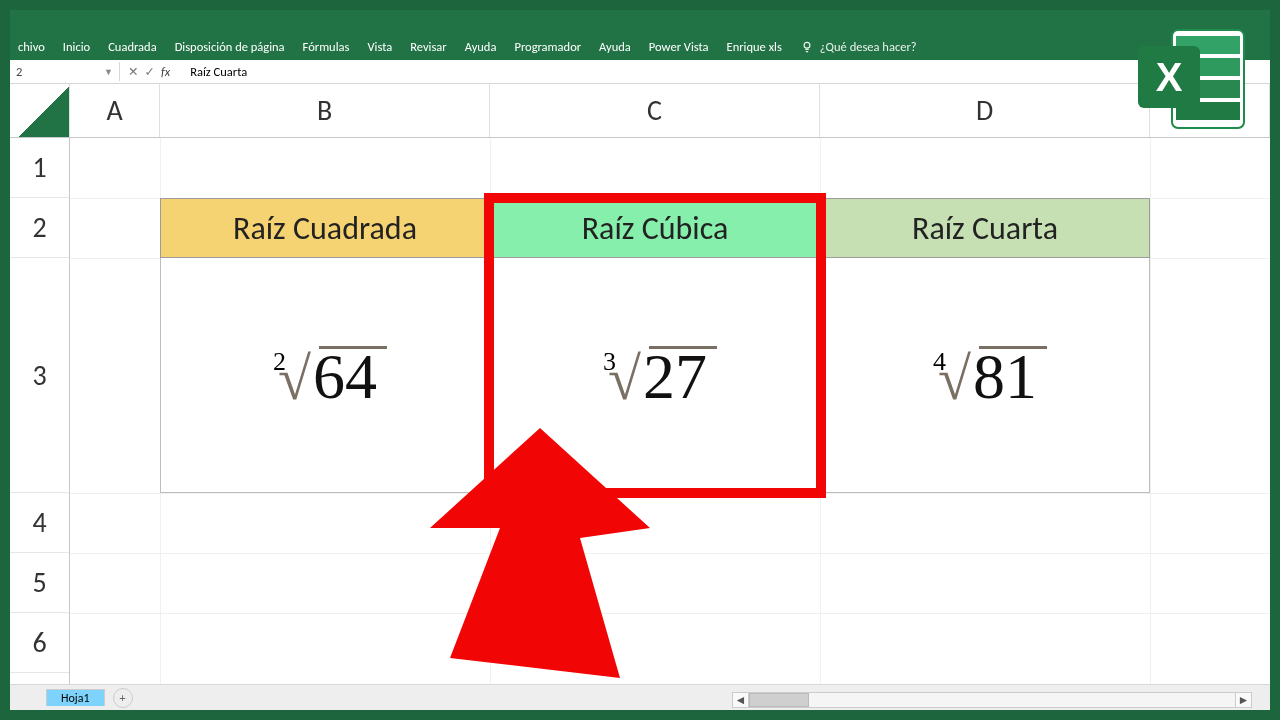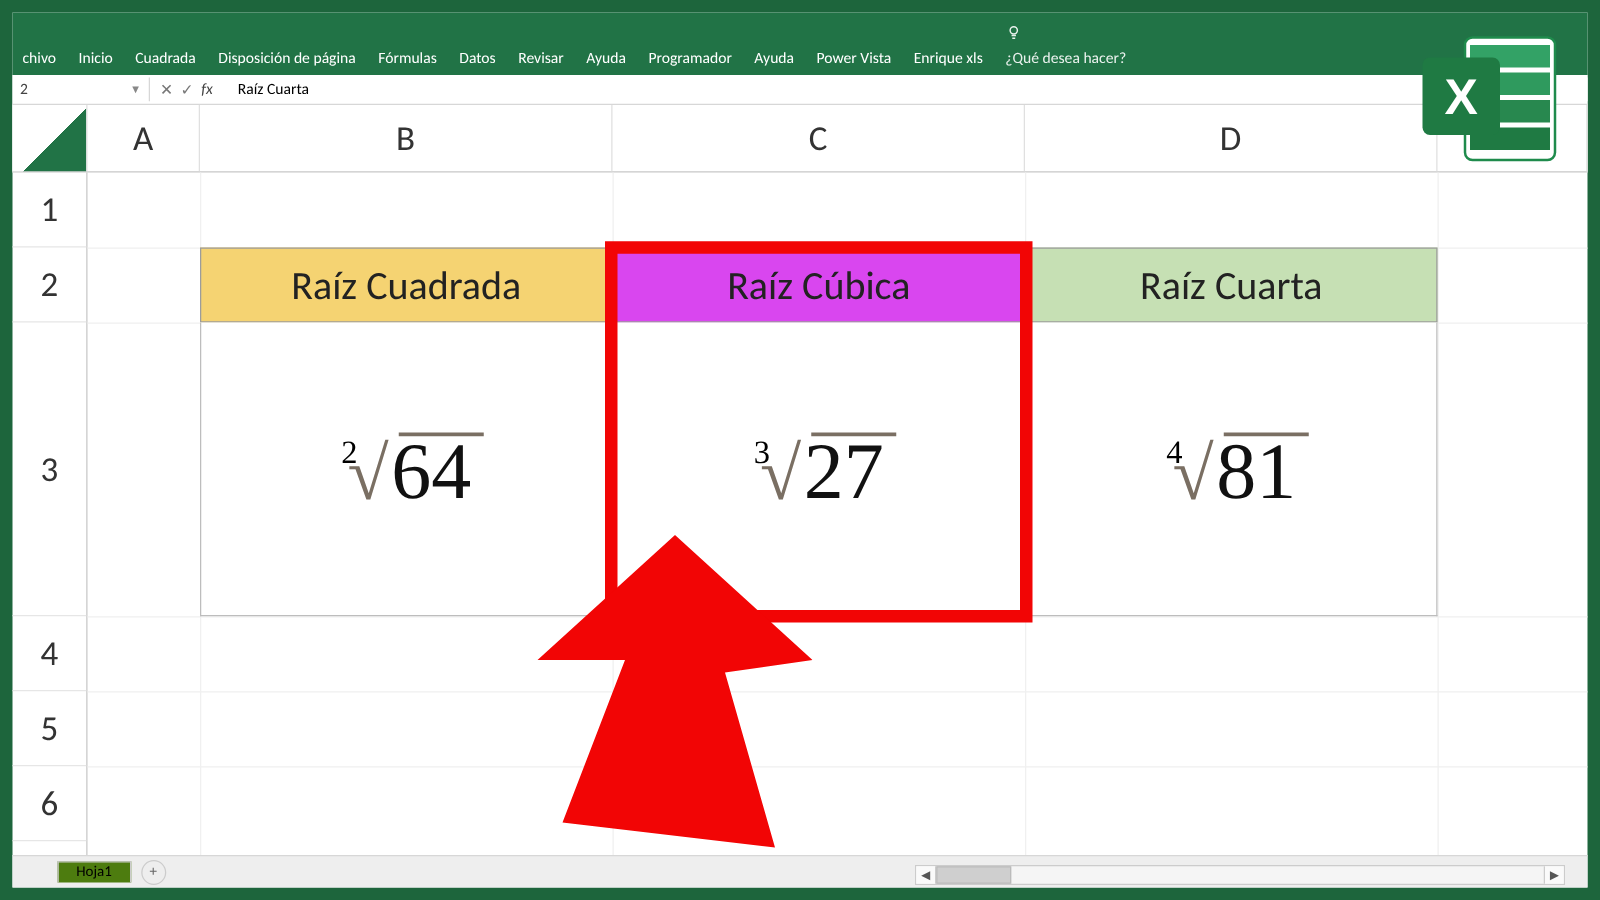--- a/index.html
+++ b/index.html
@@ -23,21 +23,21 @@
     background: #217346;
     color: #fff;
     height: 50px;
     display: flex;
     align-items: flex-end;
     padding: 0 8px 6px 8px;
     font-size: 12.5px;
     gap: 18px;
   }
   .ribbon .tab { cursor: pointer; white-space: nowrap; }
-  .ribbon .tell-me { display:flex; align-items:flex-start; gap:6px; opacity:.9;flex-direction:column; }
+  .ribbon .tell-me { display:flex; align-items:center; gap:6px; opacity:.9; }
   .ribbon .tell-me svg { width:14px; height:14px; }
   
   .fxrow {
     height: 24px;
     border-bottom: 1px solid #d7d7d7;
     display:flex;
     align-items:center;
     font-size:12.5px;
     background:#fff;
   }
@@ -121,21 +121,21 @@
   .hdr-cell {
     height:60px;
     display:flex;
     align-items:center;
     justify-content:center;
     font-size:32px;
     color:#222;
     border:1px solid #9c9c9c;
   }
   .hdr-yellow { background:#f5d372; }
-  .hdr-blue   { background:#d946ef; }
+  .hdr-blue   { background:#86efac; }
   .hdr-green  { background:#c6e0b4; }
   .body-cell {
     height:235px;
     border:1px solid #bdbdbd;
     border-top:none;
     display:flex;
     align-items:center;
     justify-content:center;
     font-family: "Cambria Math","Times New Roman",serif;
     background:#fff;
@@ -184,21 +184,21 @@
   .bottom {
     height:26px;
     border-top:1px solid #d7d7d7;
     display:flex;
     align-items:center;
     font-size:12px;
     position:relative;
     background:#eee;
   }
   .sheet-tab {
-    background:#4d7c0f;
+    background:#7dd3fc;
     border:1px solid #ccc;
     border-bottom:none;
     padding:1px 14px;
     margin-left:36px;
     cursor:pointer;
   }
   .add-sheet {
     width:20px;height:20px;border:1px solid #ccc;border-radius:50%;
     display:flex;align-items:center;justify-content:center;
     margin-left:8px;color:#666;cursor:pointer;
@@ -227,21 +227,21 @@
 <body>
 
 <div class="frame">
 
   <div class="ribbon">
     <span class="tab">chivo</span>
     <span class="tab">Inicio</span>
     <span class="tab">Cuadrada</span>
     <span class="tab">Disposición de página</span>
     <span class="tab">Fórmulas</span>
-    <span class="tab">Datos</span>
+    <span class="tab">Vista</span>
     <span class="tab">Revisar</span>
     <span class="tab">Ayuda</span>
     <span class="tab">Programador</span>
     <span class="tab">Ayuda</span>
     <span class="tab">Power Vista</span>
     <span class="tab">Enrique xls</span>
     <span class="tell-me">
       <svg viewBox="0 0 24 24" fill="none" stroke="#fff" stroke-width="2">
           <circle cx="12" cy="9" r="5"></circle>
           <path d="M9 16h6M10 20h4"></path>

